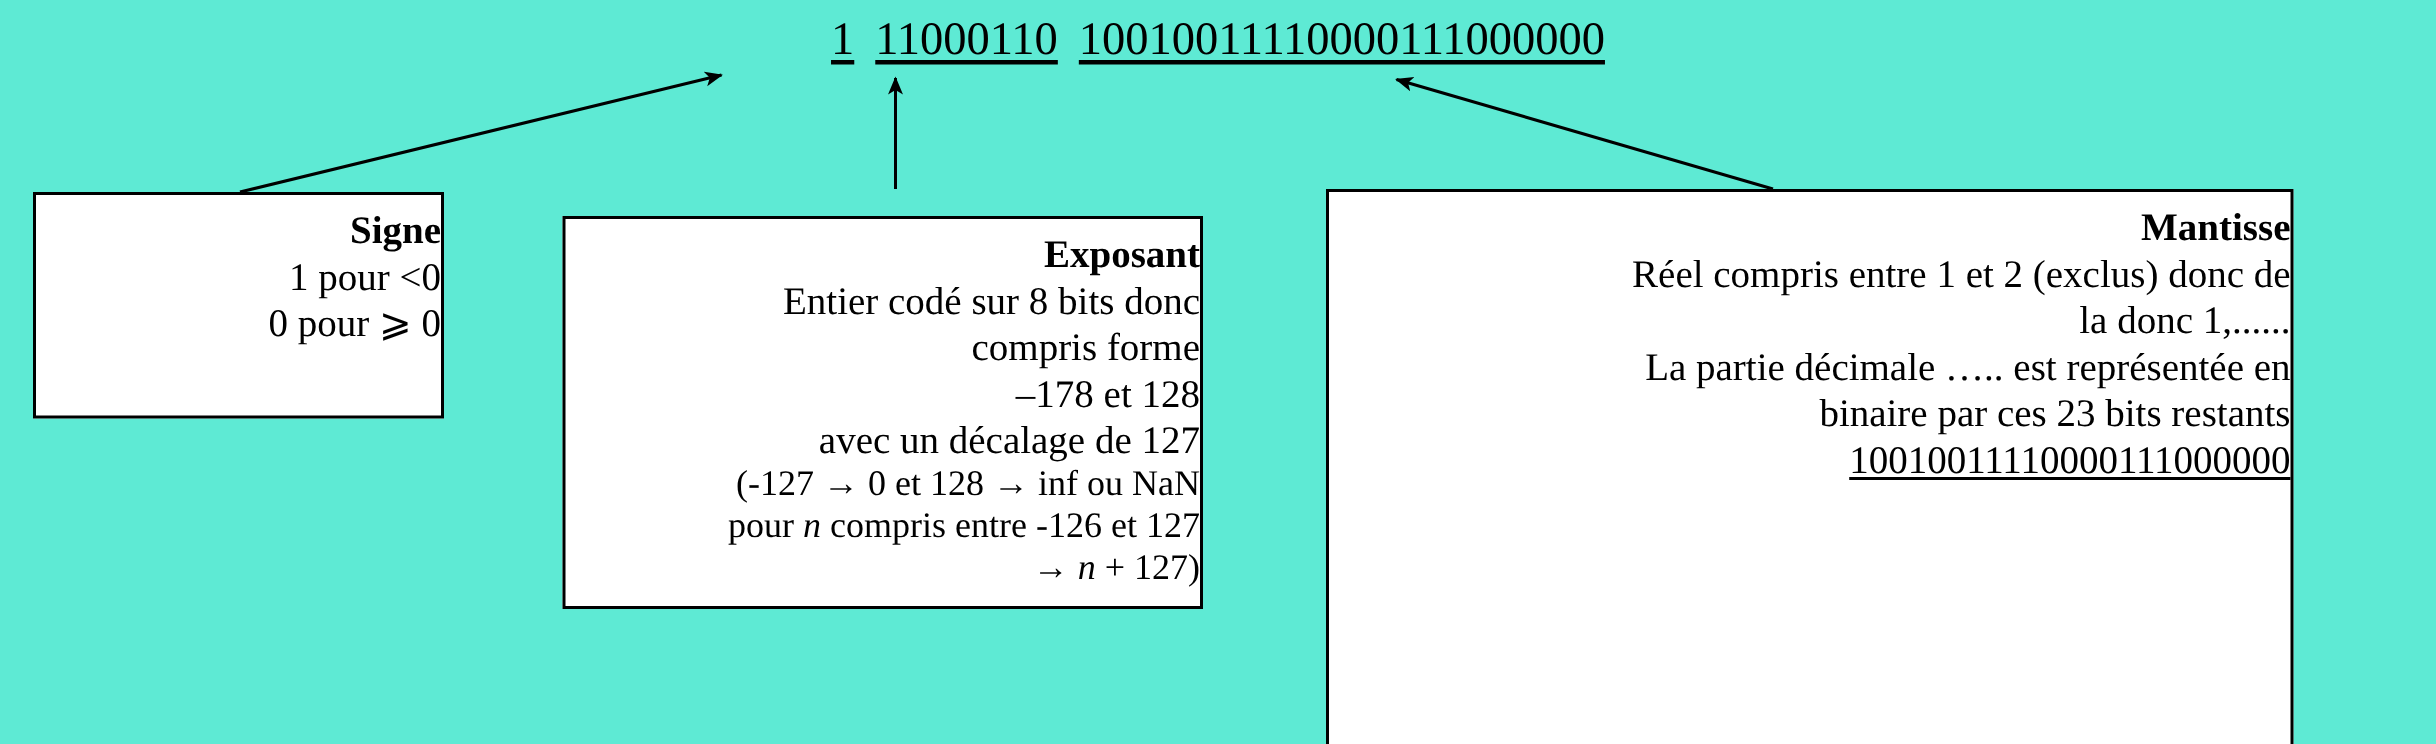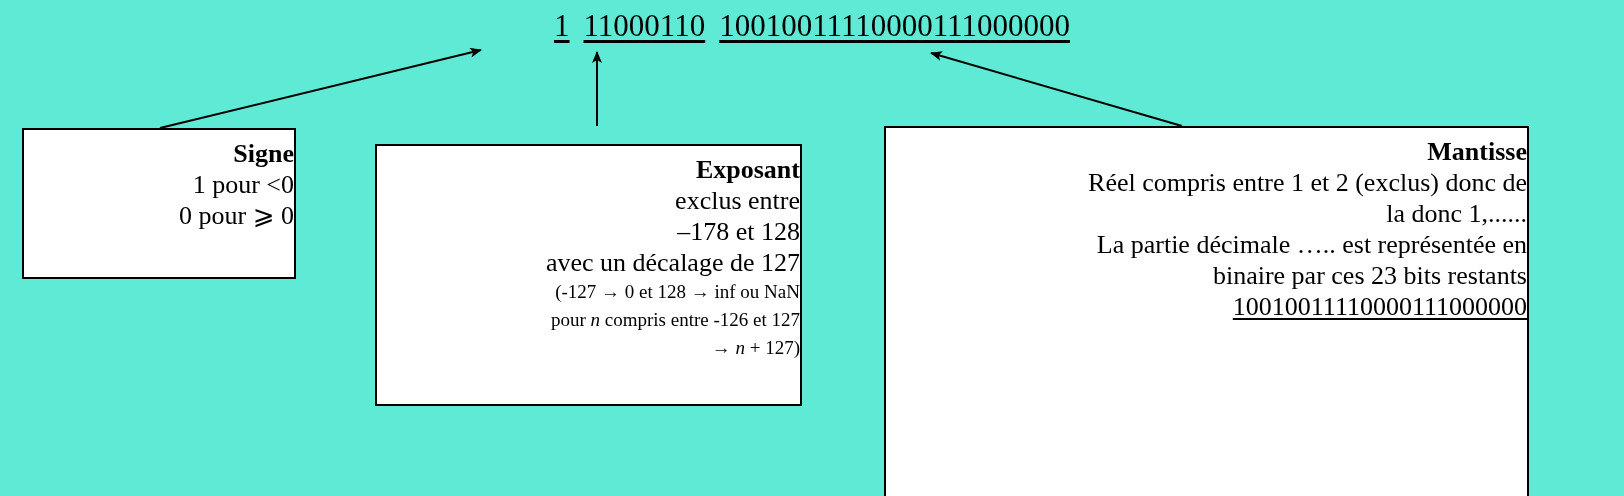--- a/index.html
+++ b/index.html
@@ -62,21 +62,21 @@
     font-weight: bold;
     font-size: 26px;
     line-height: 31px;
     margin-top: 8px;
   }
   .box-line {
     font-size: 26px;
     line-height: 31px;
   }
   .box-line.small {
-    font-size: 19px;
+    font-size: 24px;
     line-height: 28px;
     padding-left: 35px;
   }
   .box-line.underlined {
     text-decoration: underline;
     text-underline-offset: 3px;
   }
   .ital {
     font-style: italic;
   }
@@ -109,21 +109,22 @@
   </svg>
 
   <div class="box" id="box-signe">
     <div class="box-title">Signe</div>
     <div class="box-line">1 pour &lt;0</div>
     <div class="box-line">0 pour ⩾ 0</div>
   </div>
 
   <div class="box" id="box-exposant">
     <div class="box-title">Exposant</div>
-    <div class="box-line">exclus entre</div>
+    <div class="box-line">Entier codé sur 8 bits donc</div>
+    <div class="box-line">compris forme</div>
     <div class="box-line">–178 et 128</div>
     <div class="box-line">avec un décalage de 127</div>
     <div class="box-line small">(-127 → 0 et 128 → inf ou NaN</div>
     <div class="box-line small"><span>pour </span><span class="ital">n</span><span> compris entre -126 et 127</span></div>
     <div class="box-line small"><span>→ </span><span class="ital">n</span><span> + 127)</span></div>
   </div>
 
   <div class="box" id="box-mantisse">
     <div class="box-title">Mantisse</div>
     <div class="box-line">Réel compris entre 1 et 2 (exclus) donc de</div>

